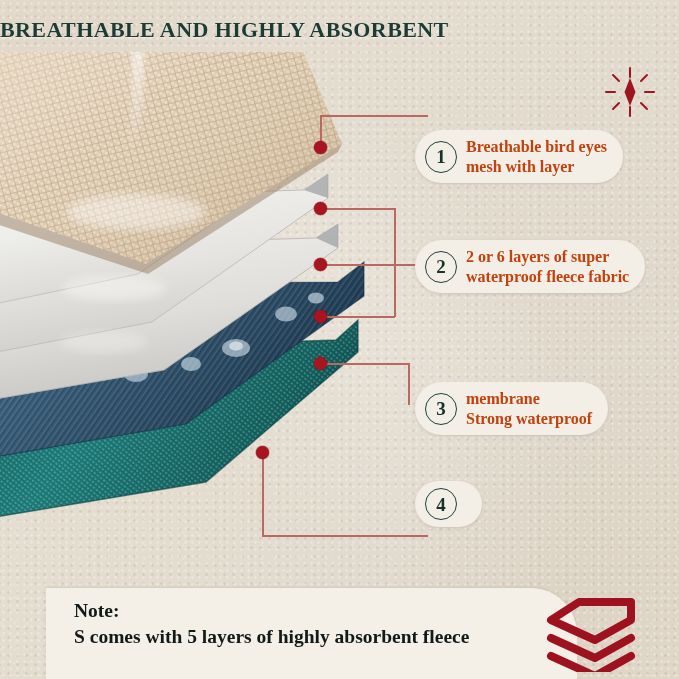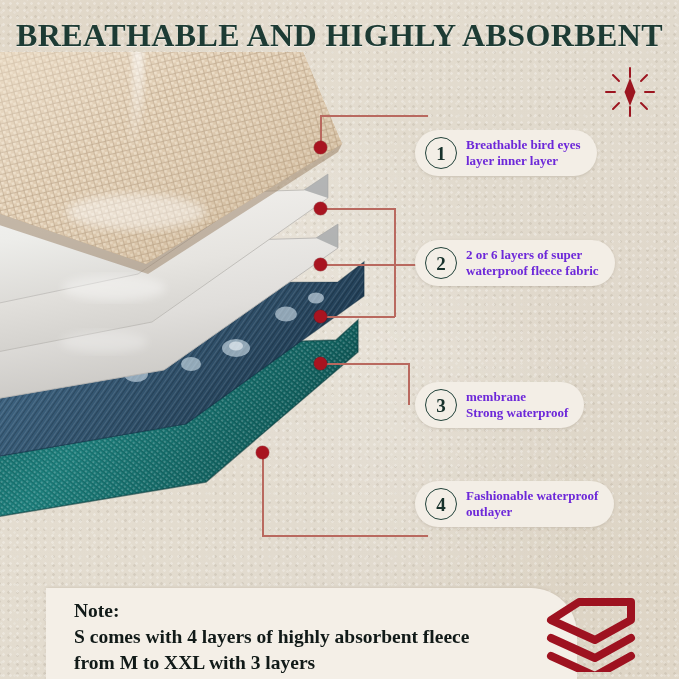--- a/index.html
+++ b/index.html
@@ -23,23 +23,22 @@
       radial-gradient(rgba(255,255,255,.55) 1px, rgba(255,255,255,0) 1.6px),
       radial-gradient(rgba(150,138,120,.34) 1px, rgba(150,138,120,0) 1.6px),
       radial-gradient(rgba(255,255,255,.35) 1px, rgba(255,255,255,0) 1.5px);
     background-size:7px 7px, 9px 9px, 13px 13px;
     background-position:0 0, 4px 3px, 8px 6px;
   }
 
   
   #title{
     position:absolute;left:0;right:0;top:17px;
-    text-align:center;
     color:#1d3b34;
-    font-size:32px;
+    font-size:22px;
     font-weight:bold;
     letter-spacing:.4px;
     white-space:nowrap;
     text-shadow:0 1px 0 rgba(255,255,255,.45);
   }
 
   
   #sparkle{position:absolute;left:604px;top:66px;width:52px;height:52px;}
 
   
@@ -67,22 +66,22 @@
   .num{
     flex:0 0 auto;
     width:30px;height:30px;border-radius:50%;
     border:1.8px solid #22423a;
     display:flex;align-items:center;justify-content:center;
     font-size:19px;font-weight:bold;color:#17312b;
     margin-right:9px;
     line-height:1;
   }
   .ctext{
-    color:#6d28d9;
-    font-size:13px;
+    color:#c2410c;
+    font-size:16px;
     font-weight:bold;
     line-height:1.22;
     white-space:nowrap;
   }
 
   
   #note{
     position:absolute;left:0;top:588px;width:531px;height:114px;
     background:#f4efe7;
     border-top-right-radius:46px;
@@ -267,21 +266,21 @@
   <div class="dot" style="left:314px;top:357px;"></div>
 
   <div class="cline cv" style="left:262px;top:452px;height:84px;"></div>
   <div class="cline ch" style="left:262px;top:535px;width:166px;"></div>
   <div class="dot" style="left:256px;top:446px;"></div>
 
   <div class="callout" style="left:415px;top:130px;">
     <div class="num">1</div>
     <div class="ctext">
       <div>Breathable bird eyes</div>
-      <div>layer inner layer</div>
+      <div>mesh with layer</div>
     </div>
   </div>
 
   <div class="callout" style="left:415px;top:240px;">
     <div class="num">2</div>
     <div class="ctext">
       <div>2 or 6 layers of super</div>
       <div>waterproof fleece fabric</div>
     </div>
   </div>
@@ -289,31 +288,26 @@
   <div class="callout" style="left:415px;top:382px;">
     <div class="num">3</div>
     <div class="ctext">
       <div>membrane</div>
       <div>Strong waterproof</div>
     </div>
   </div>
 
   <div class="callout" style="left:415px;top:481px;">
     <div class="num">4</div>
-    <div class="ctext">
-      <div>Fashionable waterproof</div>
-      <div>outlayer</div>
-    </div>
   </div>
 
   <div id="note">
     <div id="note-inner">
       <div>Note:</div>
-      <div>S comes with 4 layers of highly absorbent fleece</div>
-      <div>from M to XXL with 3 layers</div>
+      <div>S comes with 5 layers of highly absorbent fleece</div>
     </div>
   </div>
 
   <svg id="layers-icon" viewBox="0 0 100 78">
     <g fill="none" stroke="#9e1220" stroke-width="8" stroke-linejoin="round" stroke-linecap="round">
       <path d="M6 26 L34 8 L86 8 L86 26 L50 46 Z"></path>
       <path d="M6 44 L50 64 L86 44"></path>
       <path d="M6 62 L50 82 L86 62"></path>
     </g>
   </svg>

